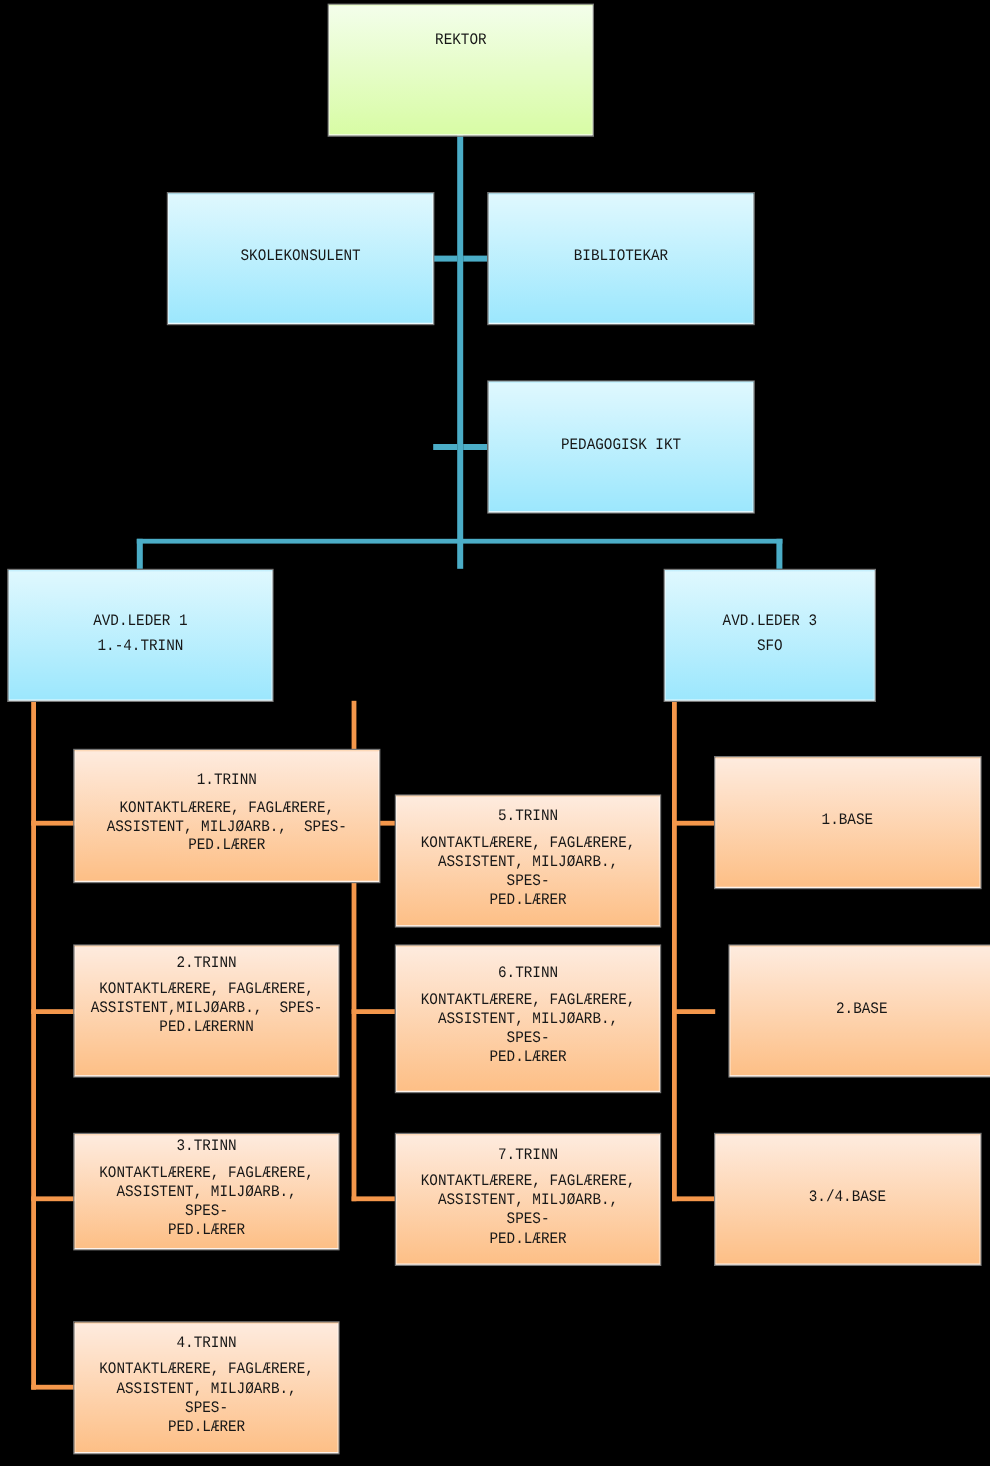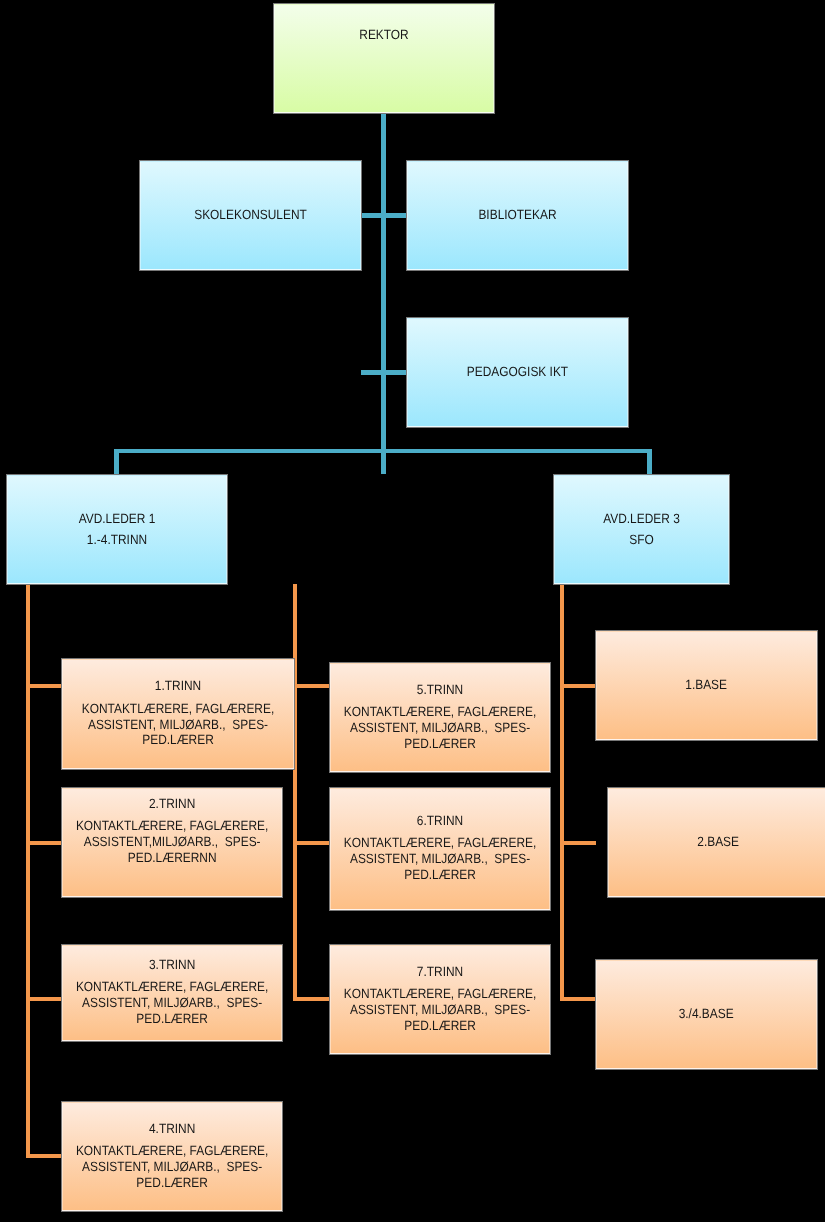--- a/index.html
+++ b/index.html
@@ -1,18 +1,18 @@
 <!DOCTYPE html>
 <html><head>
 <meta charset="utf-8">
 <title>Organisasjonskart</title>
 <style>
   html,body{margin:0;padding:0;background:#000;}
   #root{position:relative;width:825px;height:1222px;background:#000;overflow:hidden;
-        font-family:Liberation Sans, sans-serif;-webkit-font-smoothing:antialiased;text-rendering:geometricPrecision;}
+        font-family:Liberation Mono, monospace;-webkit-font-smoothing:antialiased;text-rendering:geometricPrecision;}
   .box{position:absolute;-webkit-font-smoothing:antialiased;box-sizing:border-box;display:flex;flex-direction:column;
        align-items:center;justify-content:center;text-align:center;color:#171717;
        border:1px solid rgba(255,255,255,0.42);box-shadow:0 0 0 1px #777;overflow:hidden;}
   .txt{transform:scaleX(0.89);transform-origin:center center;width:100%;opacity:0.999;will-change:opacity;
        display:flex;flex-direction:column;align-items:center;justify-content:center;
        font-size:13.4px;}
   .ttl{line-height:21.8px;white-space:nowrap;}
   .sub{line-height:21.8px;white-space:nowrap;}
   .body{line-height:15.9px;white-space:pre-wrap;margin-top:3.6px;}
   .box.hasbody .txt{transform:scaleX(0.89) translateY(-2.5px);}
@@ -84,21 +84,21 @@
     <div class="sub">1.-4.TRINN</div>
     </div>
   </div>
   <div class="box blue" style="left:540.5px;top:474.5px;width:175px;height:109.7px;margin-left:13px;">
     <div class="txt">
     <div class="ttl">AVD.LEDER 3</div>
     <div class="sub">SFO</div>
     </div>
   </div>
 
-  <div class="box orange hasbody" style="left:62.1px;top:659px;width:232px;height:109.7px;">
+  <div class="box orange hasbody" style="left:62.1px;top:625px;width:254px;height:109.7px;">
     <div class="txt">
     <div class="ttl">1.TRINN</div>
     <div class="body">KONTAKTLÆRERE, FAGLÆRERE,
 ASSISTENT, MILJØARB.,  SPES-
 PED.LÆRER</div>
     </div>
   </div>
   <div class="box orange hasbody" style="left:62.1px;top:787.5px;width:220.3px;height:109.7px;">
     <div class="txt">
     <div class="ttl">2.TRINN</div>
@@ -153,19 +153,19 @@
   <div class="box orange" style="left:596.3px;top:630.5px;width:220.3px;height:109.7px;">
     <div class="txt">
     <div class="ttl">1.BASE</div>
     </div>
   </div>
   <div class="box orange" style="left:596.3px;top:787.5px;width:220.3px;height:109.7px;margin-left:12px;">
     <div class="txt">
     <div class="ttl">2.BASE</div>
     </div>
   </div>
-  <div class="box orange" style="left:596.3px;top:944.5px;width:220.3px;height:109.7px;margin-top:15px;">
+  <div class="box orange" style="left:596.3px;top:944.5px;width:220.3px;height:109.7px;">
     <div class="txt">
     <div class="ttl">3./4.BASE</div>
     </div>
   </div>
 
 </div>
 
 </body></html>

